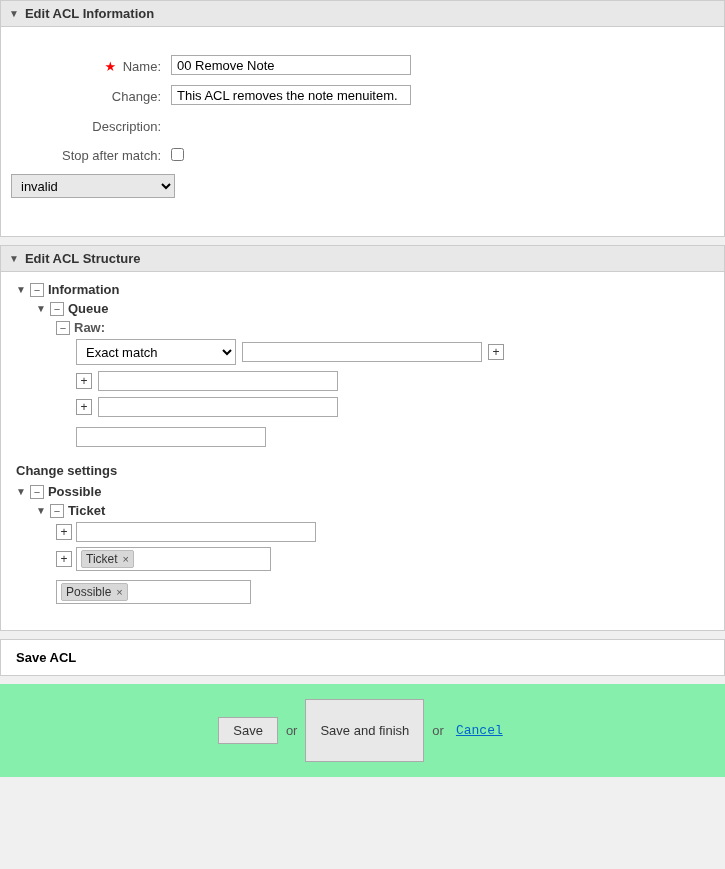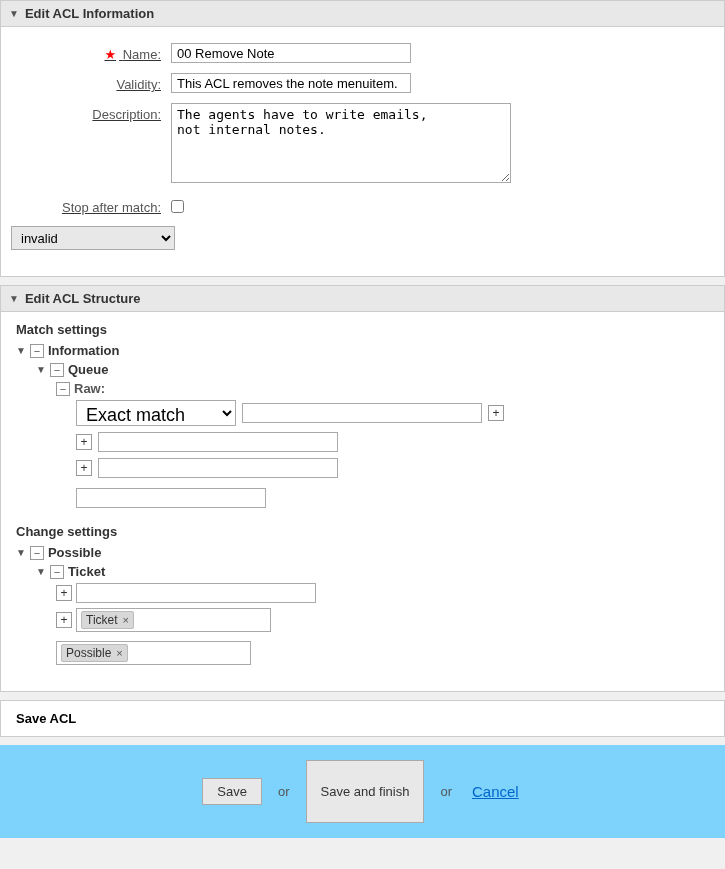--- a/index.html
+++ b/index.html
@@ -29,22 +29,21 @@
       gap: 6px;
       cursor: pointer;
     }
 
     .section-header .triangle {
       font-size: 10px;
       color: #555;
     }
 
     .section-body {
-      padding: 16px 0;
-      text-decoration: underline;
+      padding: 28px 0;
     }
 
     
     .form-row {
       display: flex;
       align-items: flex-start;
       margin-bottom: 10px;
       padding: 0 10px;
     }
 
@@ -148,21 +147,21 @@
     .match-row {
       display: flex;
       align-items: center;
       gap: 6px;
       margin-bottom: 6px;
     }
 
     .match-select {
       width: 160px;
       height: 26px;
-      font-size: 18px;
+      font-size: 13px;
       border: 1px solid #aaa;
     }
 
     .match-input {
       width: 130px;
       height: 26px;
       border: 1px solid #aaa;
       font-size: 13px;
       padding: 2px 4px;
     }
@@ -256,23 +255,23 @@
       font-weight: bold;
       font-size: 13px;
       color: #000000;
     }
 
     
     .footer-buttons {
       display: flex;
       align-items: center;
       justify-content: center;
-      gap: 16px;
+      gap: 8px;
       padding: 15px 0;
-      background: #7dd3fc;
+      background: #86efac;
     }
 
     .btn-save {
       background: #e8e8e8;
       border: 1px solid #aaa;
       padding: 5px 14px;
       font-size: 13px;
       cursor: pointer;
       color: #333;
     }
@@ -283,24 +282,25 @@
       padding: 23px 14px;
       font-size: 13px;
       cursor: pointer;
       color: #333;
     }
 
     .btn-cancel {
       background: none;
       border: none;
       color: #06c;
-      font-size: 15px;
+      font-size: 13px;
       cursor: pointer;
       text-decoration: underline;
       padding: 5px 4px;
+      font-family: Liberation Mono, monospace;
     }
 
     .or-text {
       font-size: 13px;
       color: #555;
     }
 
     .raw-label {
       font-size: 13px;
       color: #555;
@@ -322,34 +322,30 @@
         <span class="required">★</span>
         <span>Name:</span>
       </div>
       <div class="form-control">
         <input type="text" value="00 Remove Note" style="">
       </div>
     </div>
 
     <div class="form-row">
       <div class="form-label">
-        <span>Validity:</span>
+        <span>Change:</span>
       </div>
       <div class="form-control">
         <input type="text" style="width: 240px;" value="This ACL removes the note menuitem.">
       </div>
     </div>
 
     <div class="form-row">
       <div class="form-label">
         <span>Description:</span>
-      </div>
-      <div class="form-control">
-        <textarea style="">The agents have to write emails,
-not internal notes.</textarea>
       </div>
     </div>
 
     <div class="form-row">
       <div class="form-label">
         <span>Stop after match:</span>
       </div>
       <div class="form-control">
         <input type="checkbox" style="">
       </div>
@@ -369,21 +365,20 @@
 </div>
 
 <div class="section">
   <div class="section-header">
     <span class="triangle">▼</span>
     <span>Edit ACL Structure</span>
   </div>
   <div class="structure-body">
 
     <div class="settings-section">
-      <div class="settings-title">Match settings</div>
 
       <div class="tree-item">
         <span style="font-size:10px;color:#555;">▼</span>
         <div class="tree-toggle">−</div>
         <span class="tree-label">Information</span>
       </div>
 
       <div class="tree-children">
         <div class="tree-item">
           <span style="font-size:10px;color:#555;">▼</span>

